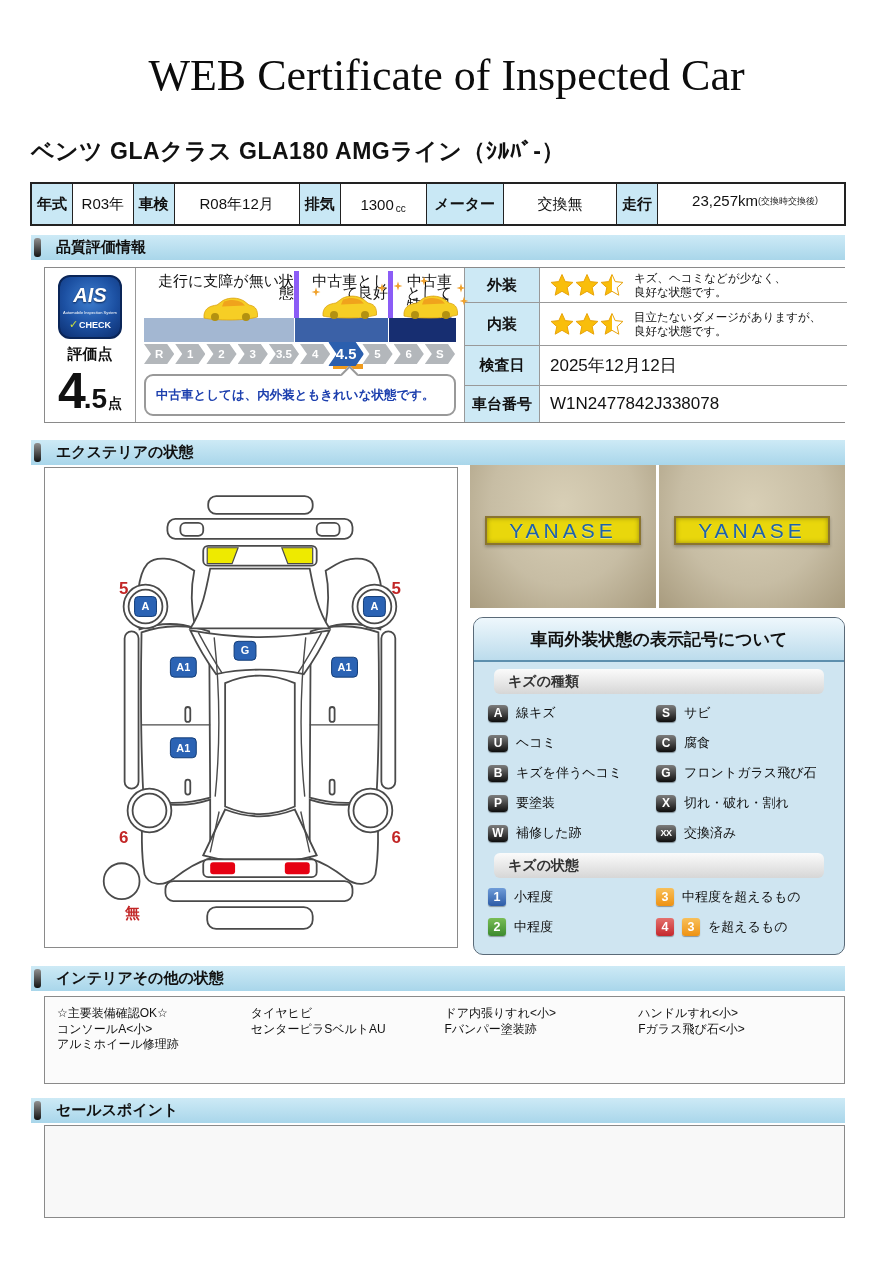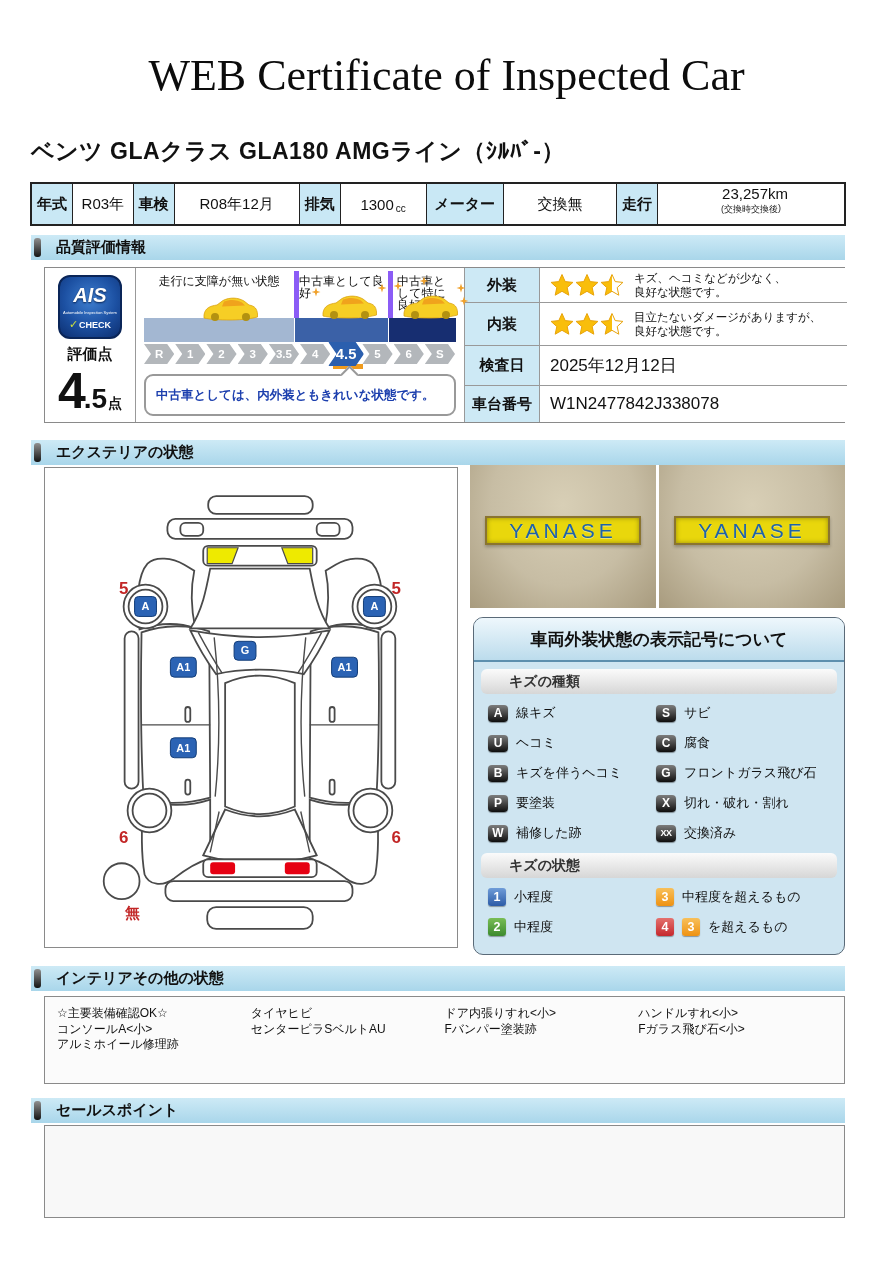--- a/index.html
+++ b/index.html
@@ -14,21 +14,21 @@
 
   
   .spec{position:absolute;left:30px;top:182px;width:816px;height:44px;display:flex;
         border:2px solid #222;background:#fff}
   .spec .cell{border-right:1px solid #222;display:flex;align-items:center;justify-content:center;font-size:15px}
   .spec .cell:last-child{border-right:none}
   .spec .lab{background:#c9e8f5;font-weight:bold}
   .w-lab{width:42px}.w-meter{width:79px}
   .w-v1{width:62px}.w-v2{width:128px}.w-v3{width:88px}.w-v4{width:116px}.w-v5{width:190px}
   .unit{font-size:10px;position:relative;top:4px;margin-left:2px}
-  .mileage{flex-direction:column;align-items:stretch;justify-content:flex-start;padding:3px 8px 10px}
+  .mileage{flex-direction:row;align-items:stretch;justify-content:flex-start;padding:3px 8px 10px}
   .mileage .km{font-size:15px;margin-left:8px}
   .mileage .note{display:flex;justify-content:space-between;font-size:9px;color:#222;margin-top:1px}
 
   
   .sec{position:absolute;left:31px;width:814px;height:25px;display:flex;align-items:center;
        background:linear-gradient(#cdeaf6,#a9d6ea)}
   .sec .bar{width:7px;height:19px;margin-left:3px;border-radius:3px;background:linear-gradient(#909090,#141414)}
   .sec .t{font-size:15px;font-weight:bold;margin-left:15px}
 
   .box{position:absolute;background:#fff;border:1px solid #8a8a8a}
@@ -45,22 +45,22 @@
   .ais .chk{position:absolute;bottom:6px;width:100%;text-align:center;color:#fff;font-weight:bold;font-size:9px}
   .ais .chk .v{color:#cfe23a;font-size:11px;font-style:italic;margin-right:1px}
   .score-label{margin-top:6px;font-size:15px;font-weight:bold}
   .score{display:flex;align-items:baseline;justify-content:center;line-height:1;margin-top:2px}
   .score .n1{font-size:50px;font-weight:bold;letter-spacing:-2px}
   .score .n2{font-size:28px;font-weight:bold}
   .score .n3{font-size:14px;font-weight:bold;margin-left:1px}
 
   .q-mid{position:absolute;left:91px;top:0;width:328px;height:154px}
   .zones{position:absolute;left:8px;top:3px;width:312px;height:47px;display:flex}
-  .zone{display:flex;align-items:flex-start;justify-content:center;padding-top:4px;text-align:left;
-        font-size:12px;line-height:12px}
+  .zone{display:flex;align-items:flex-start;justify-content:center;padding-top:4px;text-align:right;
+        font-size:15px;line-height:12px}
   .zone+.zone{border-left:5px solid #8b5cf6}
   .z1{width:150px}.z2{width:94px}.z3{width:68px;padding-left:4px;padding-right:4px}
   .band{position:absolute;left:8px;top:50px;width:312px;height:24px;display:flex}
   .band .seg+.seg{border-left:1px solid #fff}
   .ticks{position:absolute;left:8px;top:76px;width:312px;height:20px;display:flex}
   .tick{flex:1;margin-right:1px;background:#b3b7bb;color:#fff;font-weight:bold;font-size:11.5px;
         line-height:20px;text-align:center;
         clip-path:polygon(0 0,calc(100% - 7px) 0,100% 50%,calc(100% - 7px) 100%,0 100%,7px 50%)}
   .tick.active{background:#2b5fae;transform:scale(1.18,1.2);z-index:2;font-size:12.5px}
   .tickbar{position:absolute;left:197px;top:96px;width:30px;height:5px;background:#ef9b1e}
@@ -88,22 +88,22 @@
   .sign{position:absolute;left:8%;top:36%;width:84%;height:20%;background:#e9d70c;
         border:2px solid #8a7430;box-shadow:inset 0 0 5px rgba(0,0,0,.35),0 2px 3px rgba(0,0,0,.25);
         display:flex;align-items:center;justify-content:center}
   .sign span{font-size:21px;font-weight:400;color:#1f63a8;letter-spacing:4px;
              text-shadow:0 1px 0 rgba(255,255,255,.4)}
 
   .legend{position:absolute;left:473px;top:617px;width:372px;height:338px;border:1.5px solid #5a6a78;
           border-radius:10px;background:#cfe5f1;overflow:hidden}
   .lg-head{height:44px;background:linear-gradient(#eef7fc,#bcdcec);border-bottom:2px solid #5d8fae;
            display:flex;align-items:center;justify-content:center;font-size:17px;font-weight:bold}
-  .lg-sub{margin:7px 7px 0;height:25px;border-radius:6px;background:linear-gradient(#fbfbfb,#d6d6d6);
-          display:flex;align-items:center;padding-left:28px;font-size:14px;font-weight:bold;color:#333}
+  .lg-sub{margin:7px 20px 0;height:25px;border-radius:6px;background:linear-gradient(#fbfbfb,#d6d6d6);
+          display:flex;align-items:center;padding-left:14px;font-size:14px;font-weight:bold;color:#333}
   .lg-grid{display:grid;grid-template-columns:168px 1fr;row-gap:12px;padding:10px 4px 4px 14px}
   .lg-item{display:flex;align-items:center}
   .lg-badge{width:20px;height:17px;border-radius:4px;background:linear-gradient(#7d7d7d,#0e0e0e);
             color:#fff;font-weight:bold;font-size:12px;display:flex;align-items:center;justify-content:center;
             margin-right:8px;box-shadow:0 1px 1px rgba(0,0,0,.4);flex:none}
   .lg-badge.xx{font-size:9px;letter-spacing:-.5px}
   .lg-item .lb{font-size:13px}
   .st-badge{width:18px;height:18px;border-radius:3px;color:#fff;font-weight:bold;font-size:12.5px;
             display:flex;align-items:center;justify-content:center;margin-right:8px;
             box-shadow:0 1px 1px rgba(0,0,0,.35);flex:none}

